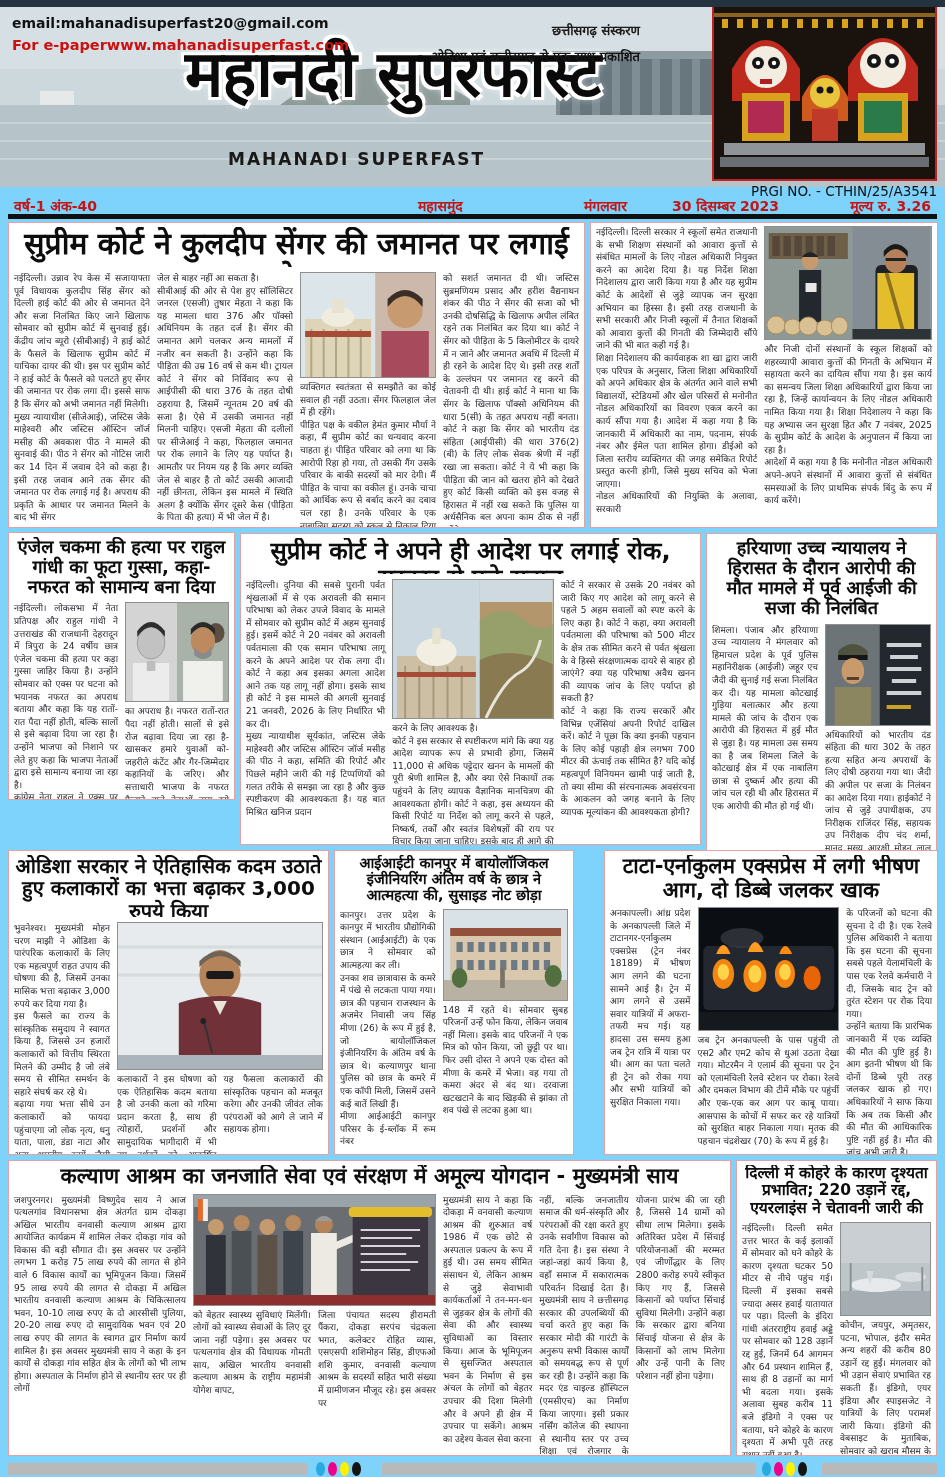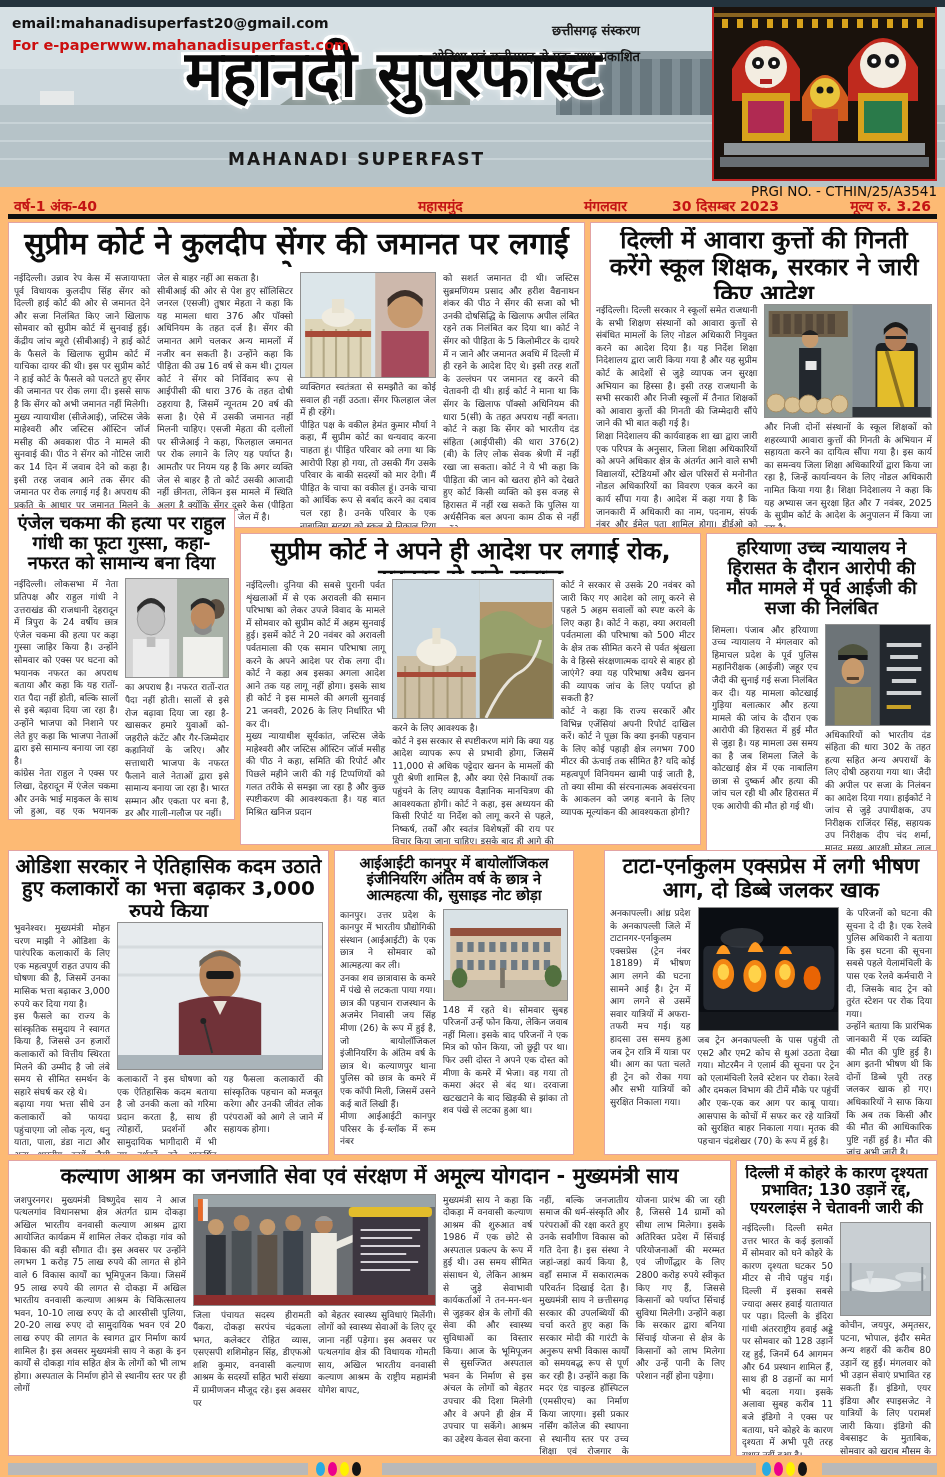--- a/index.html
+++ b/index.html
@@ -1,16 +1,16 @@
 <!DOCTYPE html>
 <html><head>
 <meta charset="utf-8">
 <style>
   html,body{margin:0;padding:0;background:#e9e9e9;}
-  .page{position:relative;width:945px;height:1477px;background:#fdba74;margin:0 auto;
+  .page{position:relative;width:945px;height:1477px;background:#7dd3fc;margin:0 auto;
         font-family:"DejaVu Sans",sans-serif;overflow:hidden;}
   .topstrip{position:absolute;left:0;top:0;width:945px;height:7px;background:#24333d;}
   .masthead{position:absolute;left:0;top:7px;width:945px;height:180px;overflow:hidden;}
   .scenery{position:absolute;left:0;top:0;}
   .contact{position:absolute;left:12px;top:8px;z-index:3;}
   .email{font-size:14px;font-weight:bold;color:#121212;}
   .epaper{font-size:14.5px;font-weight:bold;color:#cc0f0f;margin-top:6px;}
   .edition{position:absolute;right:305px;top:14px;z-index:3;font-size:13px;font-weight:bold;color:#1a1a1a;}
   .publine{position:absolute;right:305px;top:40px;z-index:3;font-size:13px;font-weight:bold;color:#141414;}
   .title{position:absolute;left:105px;top:34px;width:575px;margin:0;z-index:2;text-align:center;
@@ -25,21 +25,21 @@
   .dateline{position:absolute;left:0;top:196px;width:945px;height:17px;}
   .dl{position:absolute;font-size:14px;font-weight:bold;color:#c41414;white-space:nowrap;}
   .dl.issue{left:14px;} .dl.city{left:418px;} .dl.day{left:584px;} .dl.date{left:672px;}
   .dl.price{right:14px;}
   .blackrule{position:absolute;left:8px;top:214px;width:929px;height:5px;background:#101010;}
   .art{position:absolute;border:1px solid #e2a3a3;background:#fff;box-sizing:border-box;
        padding:3px 5px;overflow:hidden;}
   .hl{font-weight:bold;color:#0d0d0d;text-align:center;margin:1px 0 5px;line-height:1.12;overflow:hidden;}
   .a1{left:8px;top:222px;width:577px;height:306px}   .a1 .hl{font-size:30px;max-height:40px}
   .a2{left:590px;top:222px;width:348px;height:306px} .a2 .hl{font-size:24px;max-height:72px}
-  .a3{left:8px;top:508px;width:227px;height:312px}   .a3 .hl{font-size:18px;max-height:82px}
+  .a3{left:8px;top:532px;width:227px;height:268px}   .a3 .hl{font-size:18px;max-height:82px}
   .a4{left:240px;top:533px;width:461px;height:312px} .a4 .hl{font-size:24px;max-height:36px}
   .a5{left:706px;top:533px;width:231px;height:324px} .a5 .hl{font-size:18px;max-height:82px}
   .a6{left:8px;top:850px;width:321px;height:305px}   .a6 .hl{font-size:20px;max-height:62px}
   .a7{left:334px;top:850px;width:240px;height:305px} .a7 .hl{font-size:14.5px;max-height:62px}
   .a8{left:604px;top:850px;width:334px;height:305px} .a8 .hl{font-size:21px;max-height:64px}
   .a9{left:8px;top:1160px;width:723px;height:296px}  .a9 .hl{font-size:21px;max-height:32px}
   .a10{left:736px;top:1160px;width:201px;height:296px}.a10 .hl{font-size:15.5px;max-height:70px}
   .cols{display:flex;gap:7px;align-items:flex-start;}
   .col{flex:1;min-width:0;}
   .bodytext{font-size:9px;line-height:1.4;text-align:justify;color:#26262e;white-space:pre-line;}
@@ -182,21 +182,20 @@
         </figure>
         <div class="bodytext">व्यक्तिगत स्वतंत्रता से समझौते का कोई सवाल ही नहीं उठता। सेंगर फिलहाल जेल में ही रहेंगे।
 पीड़ित पक्ष के वकील हेमंत कुमार मौर्या ने कहा, मैं सुप्रीम कोर्ट का धन्यवाद करना चाहता हूं। पीड़ित परिवार को लगा था कि आरोपी रिहा हो गया, तो उसकी गैंग उसके परिवार के बाकी सदस्यों को मार देगी। मैं पीड़ित के चाचा का वकील हूं। उनके चाचा को आर्थिक रूप से बर्बाद करने का दबाव चल रहा है। उनके परिवार के एक नाबालिग सदस्य को स्कूल से निकाल दिया है और अब उसे किसी स्कूल में प्रवेश नहीं मिल रहा।
 दिल्ली हाई कोर्ट ने 23 दिसंबर को सेंगर</div>
       </div>
       <div class="col bodytext">को सशर्त जमानत दी थी। जस्टिस सुब्रमणियम प्रसाद और हरीश वैद्यनाथन शंकर की पीठ ने सेंगर की सजा को भी उनकी दोषसिद्धि के खिलाफ अपील लंबित रहने तक निलंबित कर दिया था। कोर्ट ने सेंगर को पीड़िता के 5 किलोमीटर के दायरे में न जाने और जमानत अवधि में दिल्ली में ही रहने के आदेश दिए थे। इसी तरह शर्तों के उल्लंघन पर जमानत रद्द करने की चेतावनी दी थी। हाई कोर्ट ने माना था कि सेंगर के खिलाफ पॉक्सो अधिनियम की धारा 5(सी) के तहत अपराध नहीं बनता। कोर्ट ने कहा कि सेंगर को भारतीय दंड संहिता (आईपीसी) की धारा 376(2)(बी) के लिए लोक सेवक श्रेणी में नहीं रखा जा सकता। कोर्ट ने ये भी कहा कि पीड़िता की जान को खतरा होने को देखते हुए कोर्ट किसी व्यक्ति को इस वजह से हिरासत में नहीं रख सकते कि पुलिस या अर्धसैनिक बल अपना काम ठीक से नहीं करेंगे।</div>
     </div>
   </article>
 
   <article class="art a2">
-    <h2 class="hl">दिल्ली में आवारा कुत्तों की गिनती करेंगे स्कूल शिक्षक, सरकार ने जारी किए आदेश</h2>
     <div class="cols">
       <div class="col bodytext" style="flex:0 0 48%;">नईदिल्ली। दिल्ली सरकार ने स्कूलों समेत राजधानी के सभी शिक्षण संस्थानों को आवारा कुत्तों से संबंधित मामलों के लिए नोडल अधिकारी नियुक्त करने का आदेश दिया है। यह निर्देश शिक्षा निदेशालय द्वारा जारी किया गया है और यह सुप्रीम कोर्ट के आदेशों से जुड़े व्यापक जन सुरक्षा अभियान का हिस्सा है। इसी तरह राजधानी के सभी सरकारी और निजी स्कूलों में तैनात शिक्षकों को आवारा कुत्तों की गिनती की जिम्मेदारी सौंपे जाने की भी बात कही गई है।
 शिक्षा निदेशालय की कार्यवाहक शा खा द्वारा जारी एक परिपत्र के अनुसार, जिला शिक्षा अधिकारियों को अपने अधिकार क्षेत्र के अंतर्गत आने वाले सभी विद्यालयों, स्टेडियमों और खेल परिसरों से मनोनीत नोडल अधिकारियों का विवरण एकत्र करने का कार्य सौंपा गया है। आदेश में कहा गया है कि जानकारी में अधिकारी का नाम, पदनाम, संपर्क नंबर और ईमेल पता शामिल होगा। डीईओ को जिला स्तरीय व्यक्तिगत की जगह समेकित रिपोर्ट प्रस्तुत करनी होगी, जिसे मुख्य सचिव को भेजा जाएगा।
 नोडल अधिकारियों की नियुक्ति के अलावा, सरकारी</div>
       <div class="col">
         <figure class="photo">
           <svg width="100%" height="112" viewBox="0 0 180 112" preserveAspectRatio="none">
             <rect width="180" height="112" fill="#97a0a4"></rect>
             <rect width="95" height="112" fill="#8e9894"></rect>
             <rect x="4" y="6" width="86" height="26" fill="#6e5f49"></rect>
@@ -465,32 +464,32 @@
               <rect x="168" y="50" width="60" height="2"></rect>
                 <rect x="168" y="58" width="46" height="2"></rect>
               <rect x="168" y="66" width="58" height="2"></rect>
                 <rect x="168" y="74" width="50" height="2"></rect>
             </g>
             <rect x="156" y="12" width="84" height="10" rx="4" fill="#e3bd2b"></rect>
             <rect y="100" width="243" height="10" fill="#8e2f2f"></rect>
           </svg>
         </figure>
         <div class="subcols">
+          <div class="col bodytext">को बेहतर स्वास्थ्य सुविधाएं मिलेंगी। लोगों को स्वास्थ्य सेवाओं के लिए दूर जाना नहीं पड़ेगा। इस अवसर पर पत्थलगांव क्षेत्र की विधायक गोमती साय, अखिल भारतीय वनवासी कल्याण आश्रम के राष्ट्रीय महामंत्री योगेश बापट,</div>
           <div class="col bodytext">जिला पंचायत सदस्य हीरामती पैंकरा, दोकड़ा सरपंच चंद्रकला भगत, कलेक्टर रोहित व्यास, एसएसपी शशिमोहन सिंह, डीएफओ शशि कुमार, वनवासी कल्याण आश्रम के सदस्यों सहित भारी संख्या में ग्रामीणजन मौजूद रहे। इस अवसर पर</div>
-          <div class="col bodytext">को बेहतर स्वास्थ्य सुविधाएं मिलेंगी। लोगों को स्वास्थ्य सेवाओं के लिए दूर जाना नहीं पड़ेगा। इस अवसर पर पत्थलगांव क्षेत्र की विधायक गोमती साय, अखिल भारतीय वनवासी कल्याण आश्रम के राष्ट्रीय महामंत्री योगेश बापट,</div>
         </div>
       </div>
       <div class="col bodytext">मुख्यमंत्री साय ने कहा कि दोकड़ा में वनवासी कल्याण आश्रम की शुरुआत वर्ष 1986 में एक छोटे से अस्पताल प्रकल्प के रूप में हुई थी। उस समय सीमित संसाधन थे, लेकिन आश्रम से जुड़े सेवाभावी कार्यकर्ताओं ने तन-मन-धन से जुड़कर क्षेत्र के लोगों की सेवा की और स्वास्थ्य सुविधाओं का विस्तार किया। आज के भूमिपूजन से सुसज्जित अस्पताल भवन के निर्माण से इस अंचल के लोगों को बेहतर उपचार की दिशा मिलेगी और वे अपने ही क्षेत्र में उपचार पा सकेंगे। आश्रम का उद्देश्य केवल सेवा करना</div>
       <div class="col bodytext">नहीं, बल्कि जनजातीय समाज की धर्म-संस्कृति और परंपराओं की रक्षा करते हुए उनके सर्वांगीण विकास को गति देना है। इस संस्था ने जहां-जहां कार्य किया है, वहाँ समाज में सकारात्मक परिवर्तन दिखाई देता है। मुख्यमंत्री साय ने छत्तीसगढ़ सरकार की उपलब्धियों की चर्चा करते हुए कहा कि सरकार मोदी की गारंटी के अनुरूप सभी विकास कार्यों को समयबद्ध रूप से पूर्ण कर रही है। उन्होंने कहा कि मदर एंड चाइल्ड हॉस्पिटल (एमसीएच) का निर्माण किया जाएगा। इसी प्रकार नर्सिंग कॉलेज की स्थापना से स्थानीय स्तर पर उच्च शिक्षा एवं रोजगार के अवसर प्राप्त होंगे और उन्हें बाहर जाने की आवश्यकता नहीं पड़ेगी।</div>
       <div class="col bodytext">योजना प्रारंभ की जा रही है, जिससे 14 ग्रामों को सीधा लाभ मिलेगा। इसके अतिरिक्त प्रदेश में सिंचाई परियोजनाओं की मरम्मत एवं जीर्णोद्धार के लिए 2800 करोड़ रुपये स्वीकृत किए गए हैं, जिससे किसानों को पर्याप्त सिंचाई सुविधा मिलेगी। उन्होंने कहा कि सरकार द्वारा बनिया सिंचाई योजना से क्षेत्र के किसानों को लाभ मिलेगा और उन्हें पानी के लिए परेशान नहीं होना पड़ेगा।</div>
     </div>
   </article>
 
   <article class="art a10">
-    <h2 class="hl">दिल्ली में कोहरे के कारण दृश्यता प्रभावित; 130 उड़ानें रद्द, एयरलाइंस ने चेतावनी जारी की</h2>
+    <h2 class="hl">दिल्ली में कोहरे के कारण दृश्यता प्रभावित; 220 उड़ानें रद्द, एयरलाइंस ने चेतावनी जारी की</h2>
     <div class="cols">
       <div class="col bodytext">नईदिल्ली। दिल्ली समेत उत्तर भारत के कई इलाकों में सोमवार को घने कोहरे के कारण दृश्यता घटकर 50 मीटर से नीचे पहुंच गई। दिल्ली में इसका सबसे ज्यादा असर हवाई यातायात पर पड़ा। दिल्ली के इंदिरा गांधी अंतरराष्ट्रीय हवाई अड्डे पर सोमवार को 128 उड़ानें रद्द हुईं, जिनमें 64 आगमन और 64 प्रस्थान शामिल हैं, साथ ही 8 उड़ानों का मार्ग भी बदला गया। इसके अलावा सुबह करीब 11 बजे इंडिगो ने एक्स पर बताया, घने कोहरे के कारण दृश्यता में अभी पूरी तरह सुधार नहीं हुआ है।</div>
       <div class="col">
         <figure class="photo">
           <svg width="100%" height="92" viewBox="0 0 92 92" preserveAspectRatio="none">
             <rect width="92" height="92" fill="#bfc6ca"></rect>
             <rect width="92" height="40" fill="#c9cfd3"></rect>
             <rect y="68" width="92" height="24" fill="#a5adb2"></rect>
             <ellipse cx="36" cy="62" rx="26" ry="7" fill="#e6eaec"></ellipse>
             <path d="M30,62 L26,48 L34,48 Z" fill="#d4dade"></path>

